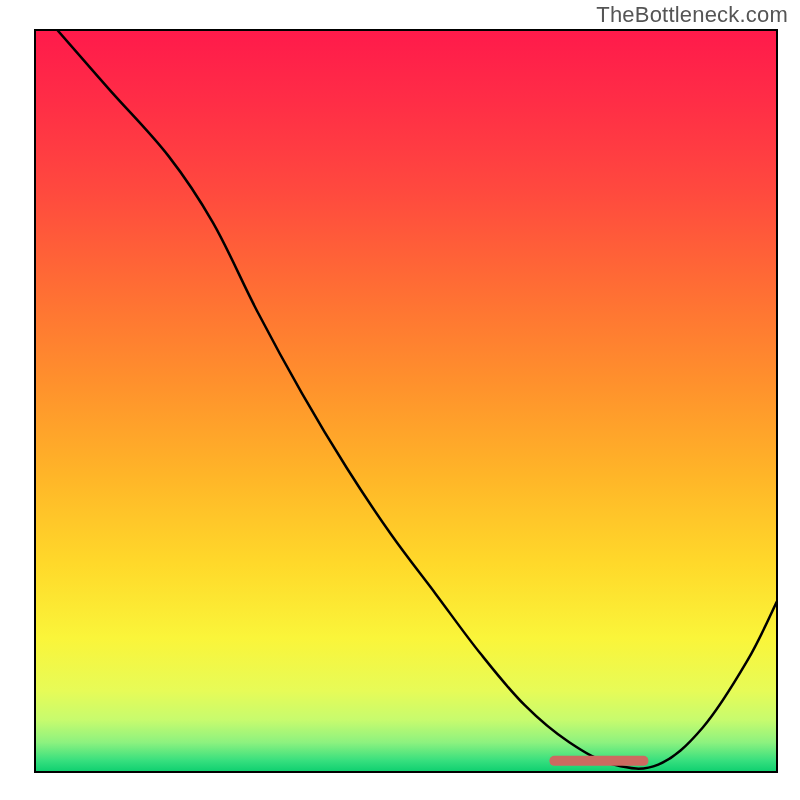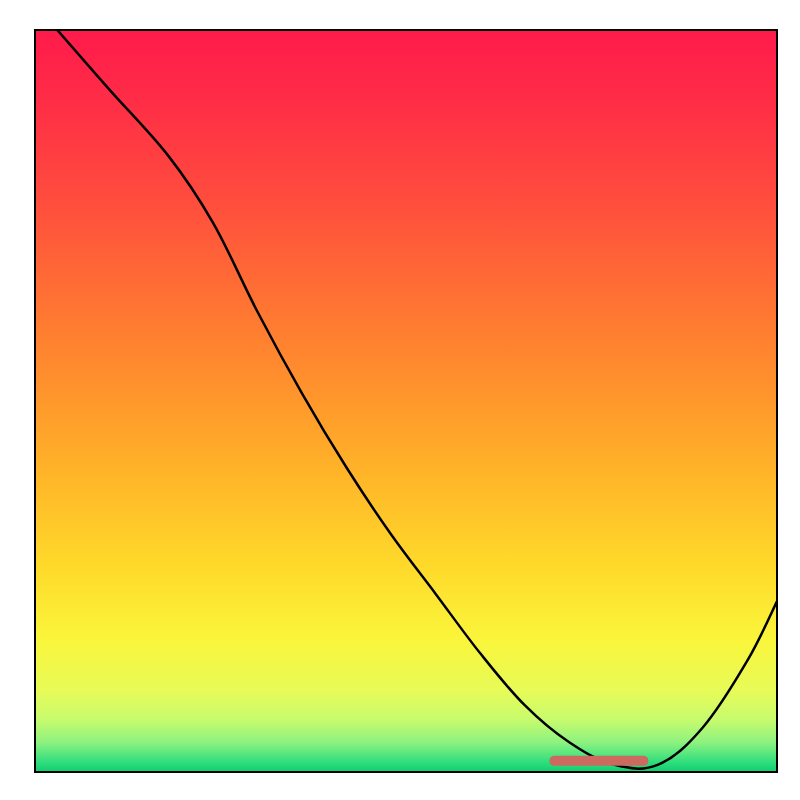--- a/index.html
+++ b/index.html
@@ -29,20 +29,21 @@
   svg.plot {
     position: absolute;
     top: 0;
     left: 0;
   }
 </style>
 </head>
 <body>
 
 <div class="container">
+  <div class="watermark">TheBottleneck.com</div>
 
   <svg class="plot" width="800" height="800" viewBox="0 0 800 800">
     <defs>
       <linearGradient id="bgGrad" x1="0" y1="0" x2="0" y2="1">
           <stop offset="0%" stop-color="#ff1a4b"></stop>
           <stop offset="10%" stop-color="#ff2e46"></stop>
           <stop offset="22%" stop-color="#ff4a3e"></stop>
           <stop offset="35%" stop-color="#ff6e34"></stop>
           <stop offset="48%" stop-color="#ff922c"></stop>
           <stop offset="60%" stop-color="#ffb528"></stop>

